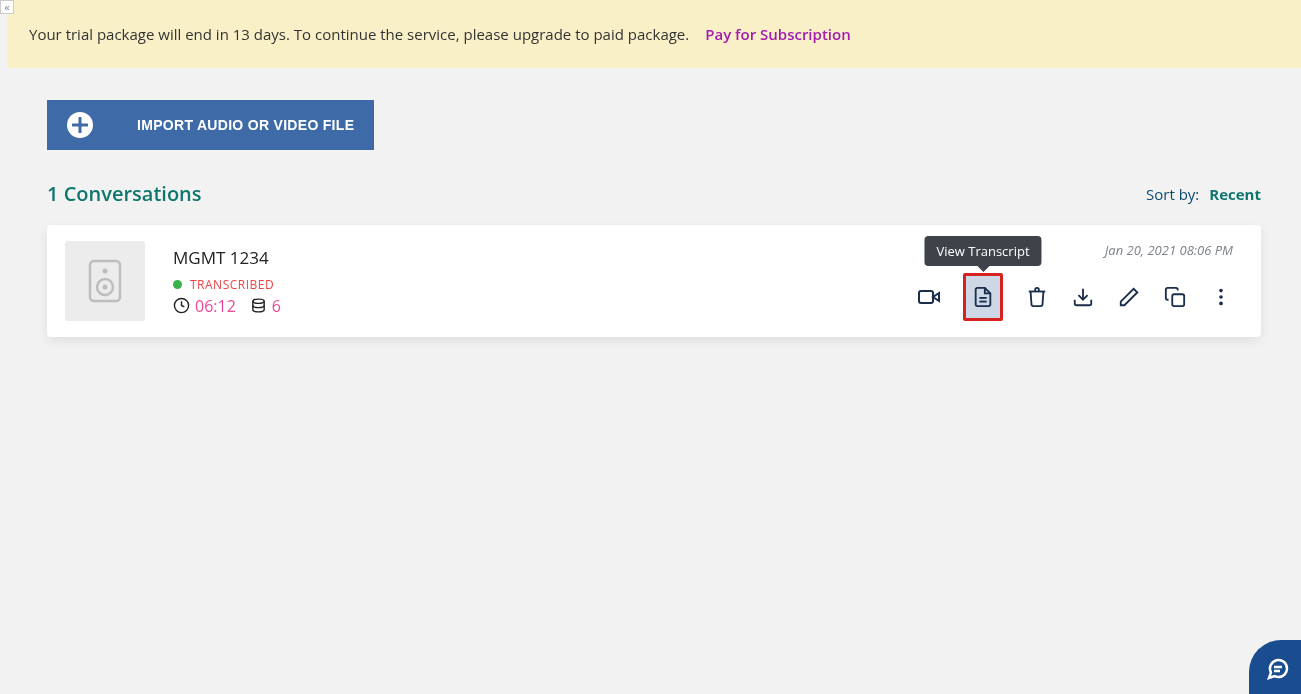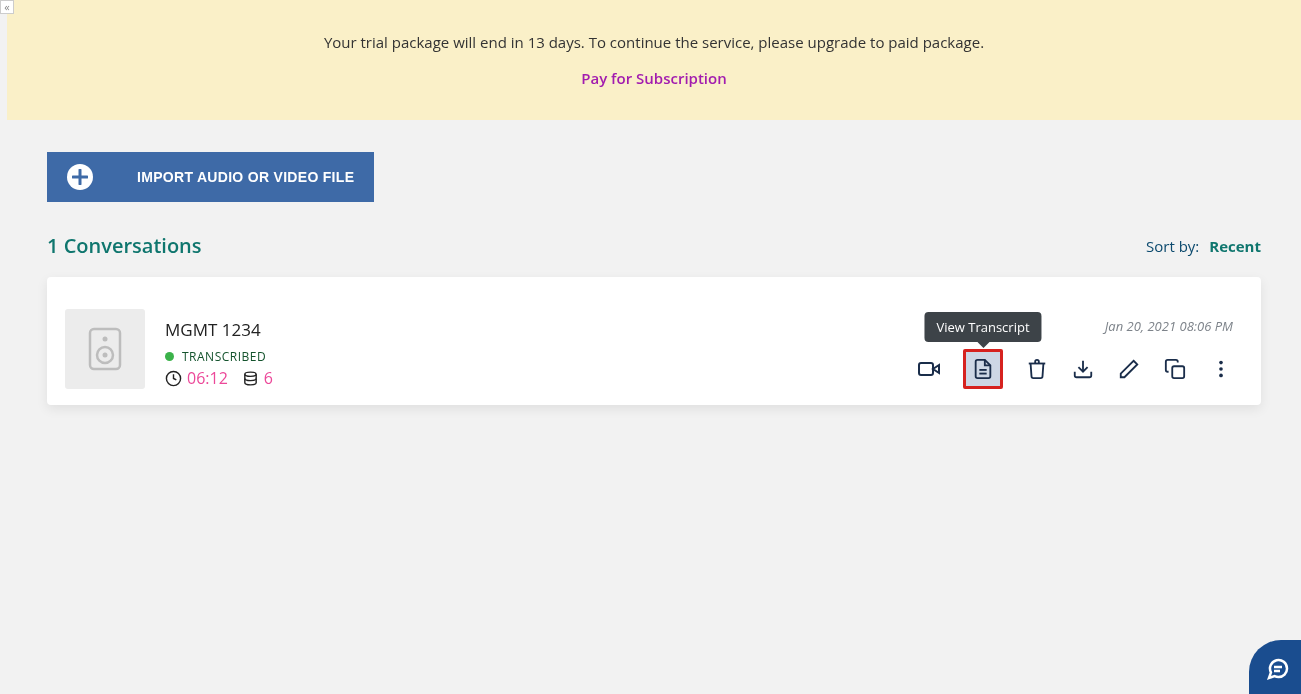--- a/index.html
+++ b/index.html
@@ -24,25 +24,24 @@
       line-height: 12px;
       text-align: center;
       cursor: pointer;
       z-index: 10;
     }
     .main {
       padding-left: 7px;
     }
     .trial-banner {
       background: #faf0c8;
-      padding: 32px 22px;
+      padding: 24px 22px;
       display: flex;
       align-items: center;
       gap: 16px;
-      flex-direction: column;
     }
     .trial-banner-text {
       color: #333;
       font-size: 15px;
     }
     .trial-banner-link {
       color: #a21caf;
       font-weight: 600;
       font-size: 15px;
       cursor: pointer;
@@ -113,24 +112,25 @@
     .sort-value {
       color: #0f766e;
       font-weight: 700;
       font-size: 15px;
       cursor: pointer;
     }
     .card {
       background: #fff;
       border-radius: 4px;
       box-shadow: 0 4px 12px rgba(0,0,0,0.08);
-      padding: 32px 28px 16px 18px;
-      display: flex;
-      align-items: flex-end;
+      padding: 16px 28px 16px 18px;
+      display: flex;
+      align-items: center;
       position: relative;
+      gap: 8px;
     }
     .card-thumb {
       width: 80px;
       height: 80px;
       background: #ececec;
       border-radius: 3px;
       display: flex;
       align-items: center;
       justify-content: center;
       flex-shrink: 0;
@@ -150,21 +150,21 @@
       margin-top: 7px;
     }
     .status-dot {
       width: 9px;
       height: 9px;
       background: #3bb24a;
       border-radius: 50%;
       margin-right: 8px;
     }
     .status-text {
-      color: #14532d;
+      color: #ef4444;
       font-size: 12px;
       letter-spacing: 0.5px;
       font-weight: 500;
     }
     .meta-row {
       display: flex;
       align-items: center;
       margin-top: 2px;
       gap: 14px;
       color: #ec4899;
@@ -196,21 +196,21 @@
       height: 24px;
       display: flex;
       align-items: center;
       justify-content: center;
       cursor: pointer;
       color: #1a2d4a;
       position: relative;
     }
     .action-btn.highlighted {
       width: 40px;
-      height: 40px;
+      height: 48px;
       border: 3px solid #d6221f;
       background: #cdd7e5;
       border-radius: 2px;
     }
     .tooltip {
       position: absolute;
       bottom: calc(100% + 10px);
       left: 50%;
       transform: translateX(-50%);
       background: #3d4348;

